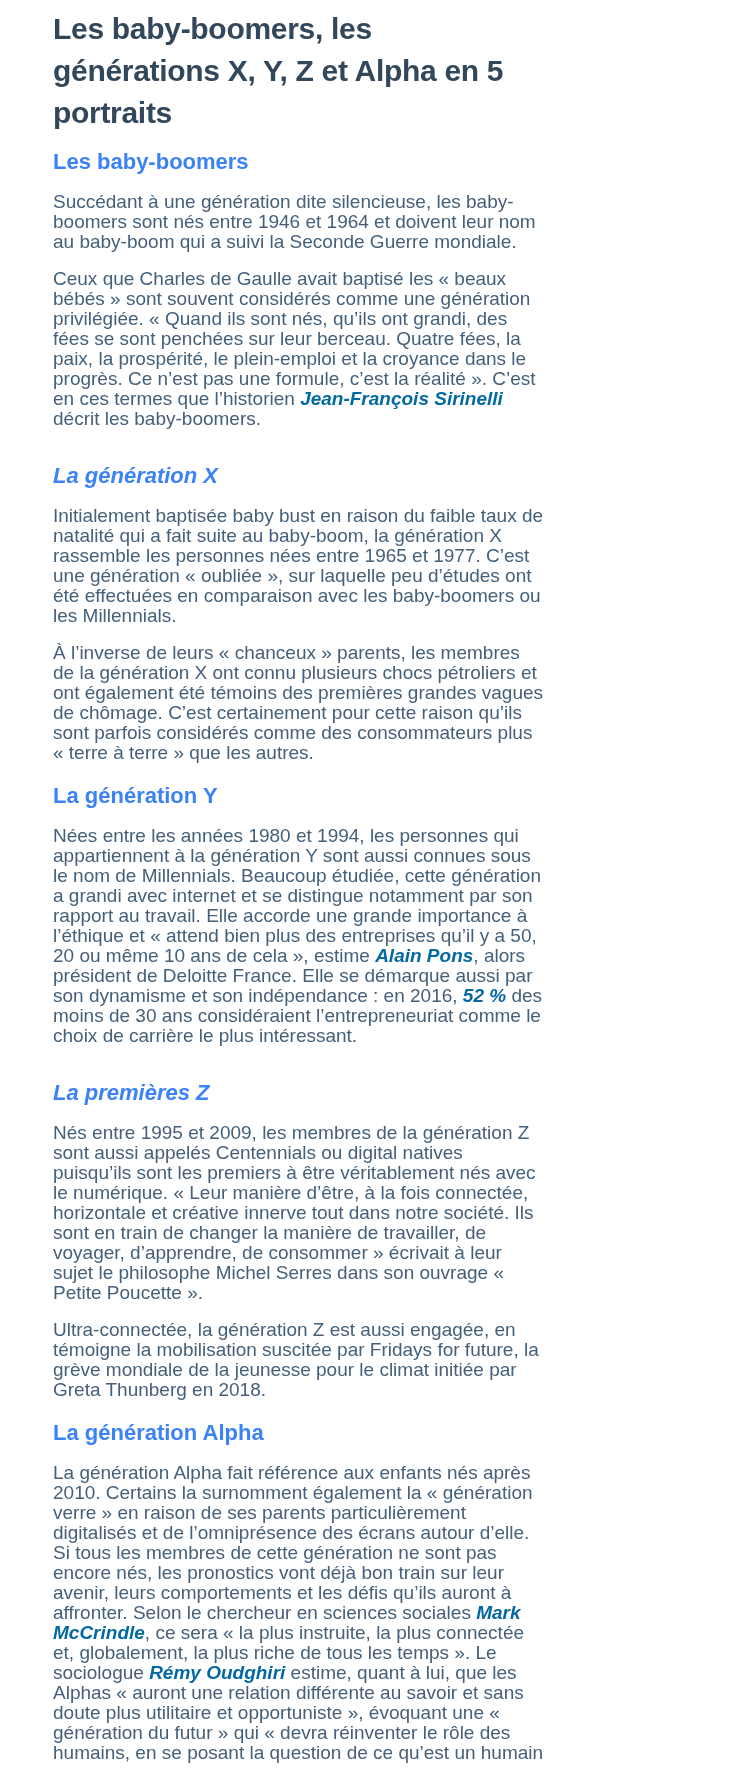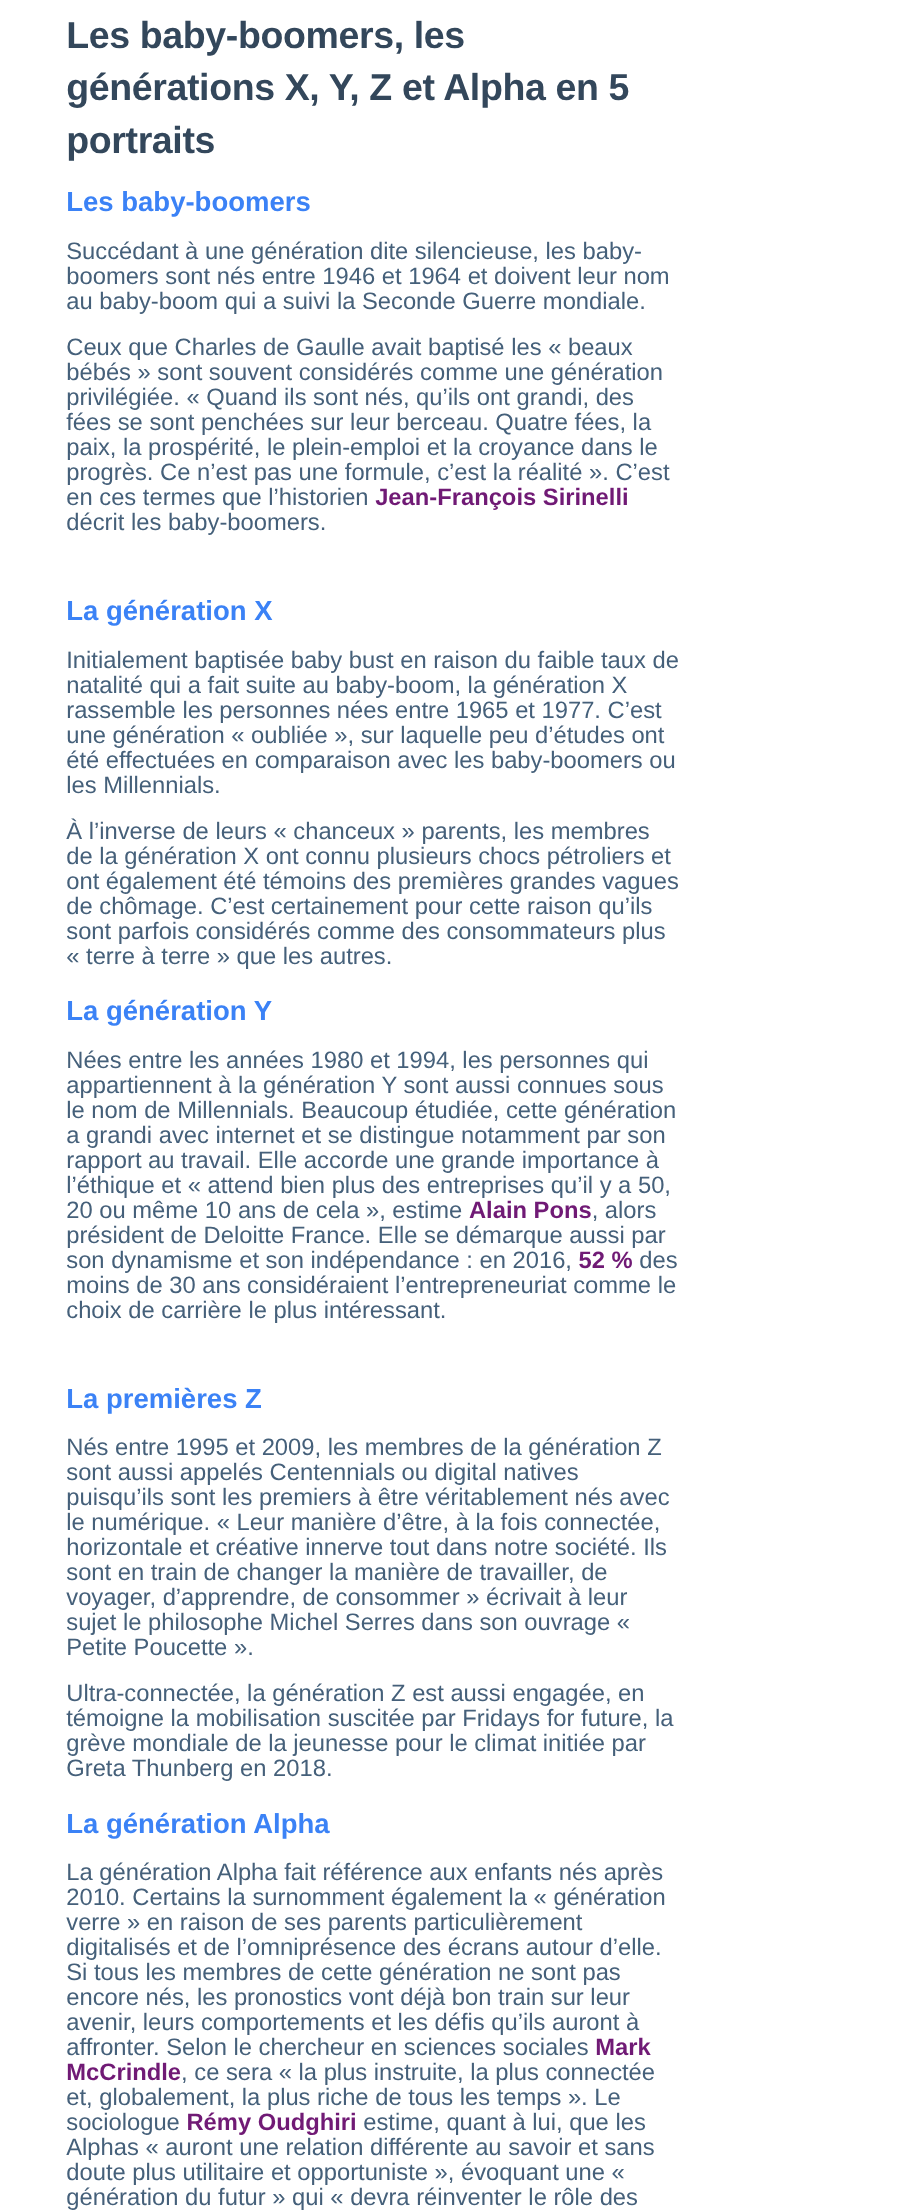--- a/index.html
+++ b/index.html
@@ -28,34 +28,36 @@
     font-size: 22px;
     line-height: 26px;
     font-weight: 700;
     color: #3b82f6;
     margin: 20px 0 0 0;
   }
   h2.first {
     margin-top: 15px;
   }
   h2.gap-large {
-    margin-top: 47px;
+    margin-top: 34px;
+    font-style: italic;
   }
   p.paragraph {
     font-size: 19px;
     line-height: 20px;
     color: #45607a;
     margin: 17px 0 14px 0;
     max-width: 663px;
   }
   .link {
-    color: #701a75;
+    color: #0369a1;
     font-weight: 700;
     cursor: pointer;
     text-decoration: none;
+    font-style: italic;
   }
 </style>
 </head>
 <body>
 
 <main class="article">
 
   <h1 class="page-title">Les baby-boomers, les générations X, Y, Z et Alpha en 5 portraits</h1>
 
   <section>

